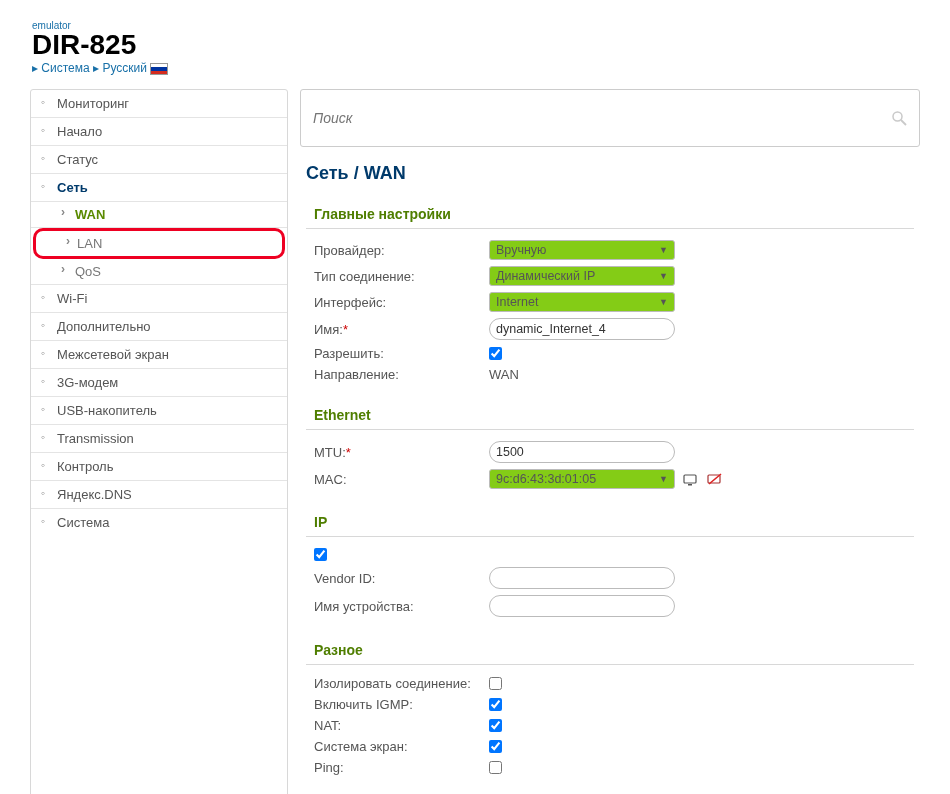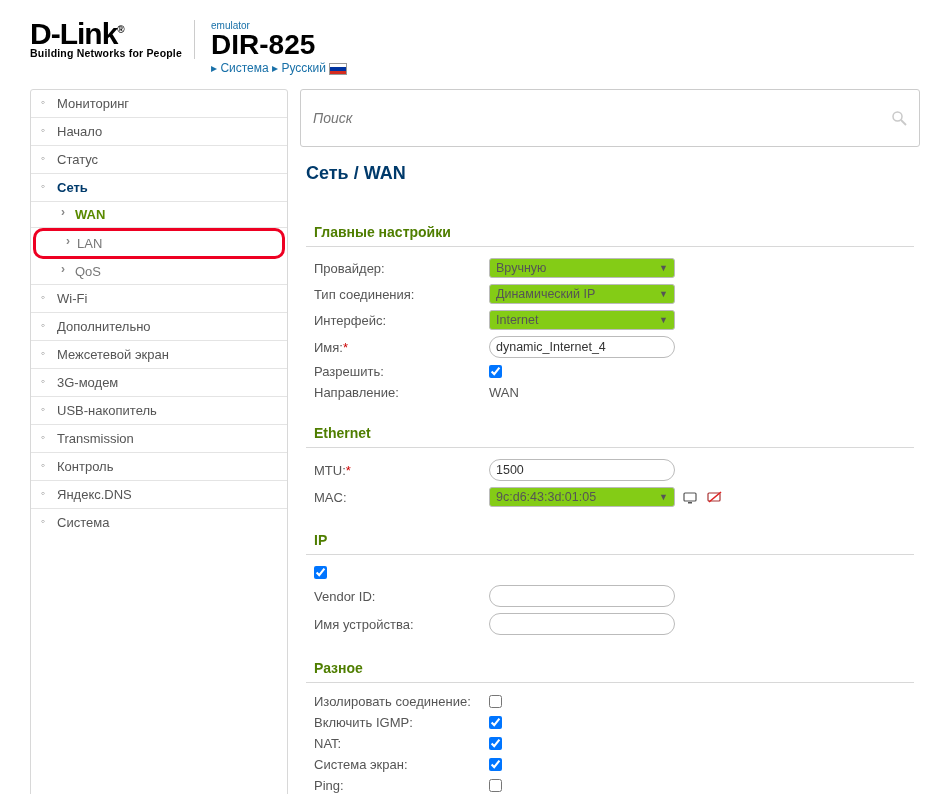--- a/index.html
+++ b/index.html
@@ -25,45 +25,41 @@
 .nav-item::before { content: "◦"; position: absolute; left: 10px; top: 5px; color: #888; font-size: 12px; }
 .sub-item { border-bottom: 1px solid #e4e4e4; padding: 5px 10px 5px 44px; font-size: 13px; color: #777; cursor: pointer; position: relative; }
 .sub-item::before { content: "›"; position: absolute; left: 30px; top: 3px; color: #888; font-size: 12px; font-weight: bold; }
 .sub-item.current { color: #5a8a00; font-weight: bold; }
 .sub-item.highlight { border: 3px solid #e02; border-radius: 10px; margin: 0 2px; padding-left: 41px; }
 .main { flex: 1; }
 .search-bar { border: 1px solid #ccc; border-radius: 3px; padding: 20px 12px; display: flex; align-items: center; margin-bottom: 14px; background: #fff; }
 .search-bar input { flex: 1; border: none; outline: none; font-size: 14px; font-style: italic; color: #999; background: transparent; }
 .search-ic { width: 16px; height: 16px; opacity: 0.35; }
 .content { padding: 2px 6px; }
-.breadcrumb-title { font-size: 18px; color: #003a6b; font-weight: bold; margin-bottom: 36px; }
+.breadcrumb-title { font-size: 18px; color: #003a6b; font-weight: bold; margin-bottom: 18px; }
 .section-head { color: #4f7e00; font-size: 14px; font-weight: bold; border-bottom: 1px solid #d8d8d8; padding: 4px 8px 6px; margin-bottom: 8px; }
 .form-row { display: flex; align-items: center; padding: 3px 8px; font-size: 13px; color: #555; }
 .form-label { width: 175px; }
 .required { color: #c00; }
 .sel { width: 186px; border: 1px solid #bbb; border-radius: 3px; padding: 2px 6px; font-size: 12.5px; background: #84cc16; display: flex; justify-content: space-between; align-items: center; cursor: pointer; }
 .sel .caret { font-size: 9px; }
 .txt { width: 186px; border: 1px solid #bbb; border-radius: 11px; padding: 3px 6px; font-size: 12.5px; background: #fff; color: #333; }
 .cbx { width: 13px; height: 13px; }
 .static-val { color: #555; }
 .mac-row { display: flex; align-items: center; gap: 8px; }
 .mac-ic { width: 16px; height: 14px; }
 .section-gap { height: 18px; }
 .footer-btn { display: flex; justify-content: flex-end; margin-top: 22px; padding-right: 2px; }
 .btn { border: 1px solid #bbb; background: linear-gradient(#fdfdfd, #e8e8e8); border-radius: 3px; padding: 5px 18px; font-size: 13px; color: #333; cursor: pointer; }
 </style>
 </head>
 <body>
 
 <div class="page">
   <div class="header">
-    <div class="logo-block">
-      <div class="logo-main"><span>D-Link</span><span class="logo-reg">®</span></div>
-      <div class="logo-sub">Building Networks for People</div>
-    </div>
     <div class="model-block">
       <div class="emu">emulator</div>
       <div class="model">DIR-825</div>
       <div class="crumbs">
         <span class="crumb-sep">▸ </span><span class="crumb-link">Система</span>
         <span class="crumb-sep"> ▸ </span><span class="crumb-link">Русский</span>
         <span class="flag"></span>
       </div>
     </div>
   </div>
@@ -102,21 +98,21 @@
 
         <div class="section-head">Главные настройки</div>
         <div class="form-row">
             <div class="form-label">Провайдер:</div>
             <div class="sel">
               <span>Вручную</span>
               <span class="caret">▼</span>
             </div>
           </div>
         <div class="form-row">
-            <div class="form-label">Тип соединения:</div>
+            <div class="form-label">Тип соединение:</div>
             <div class="sel">
               <span>Динамический IP</span>
               <span class="caret">▼</span>
             </div>
           </div>
         <div class="form-row">
             <div class="form-label">Интерфейс:</div>
             <div class="sel">
               <span>Internet</span>
               <span class="caret">▼</span>

